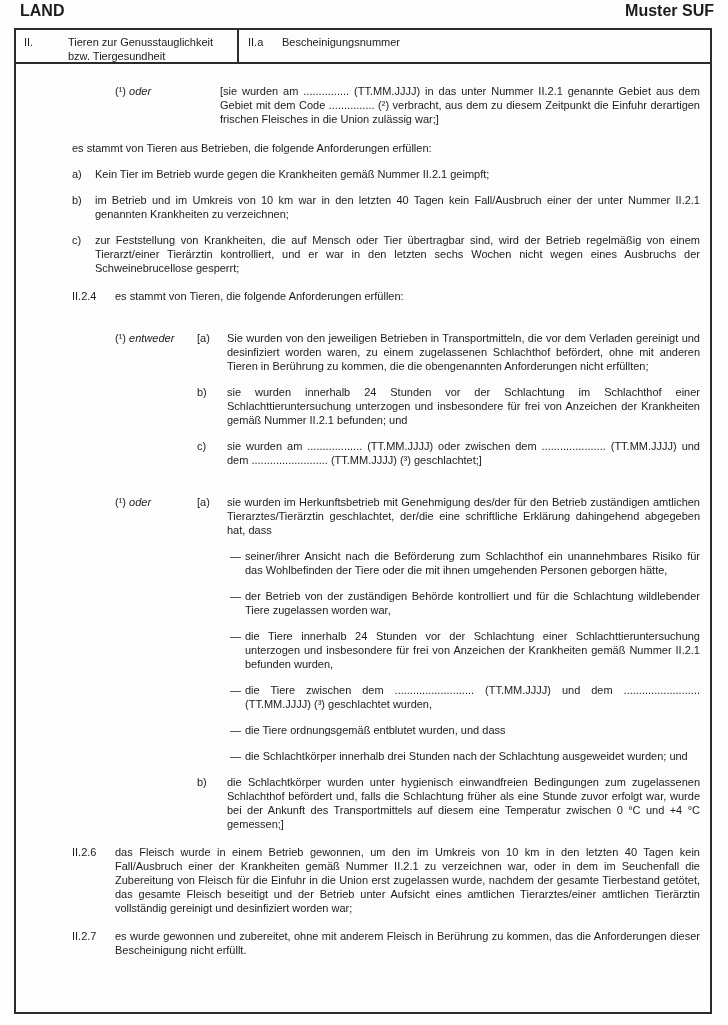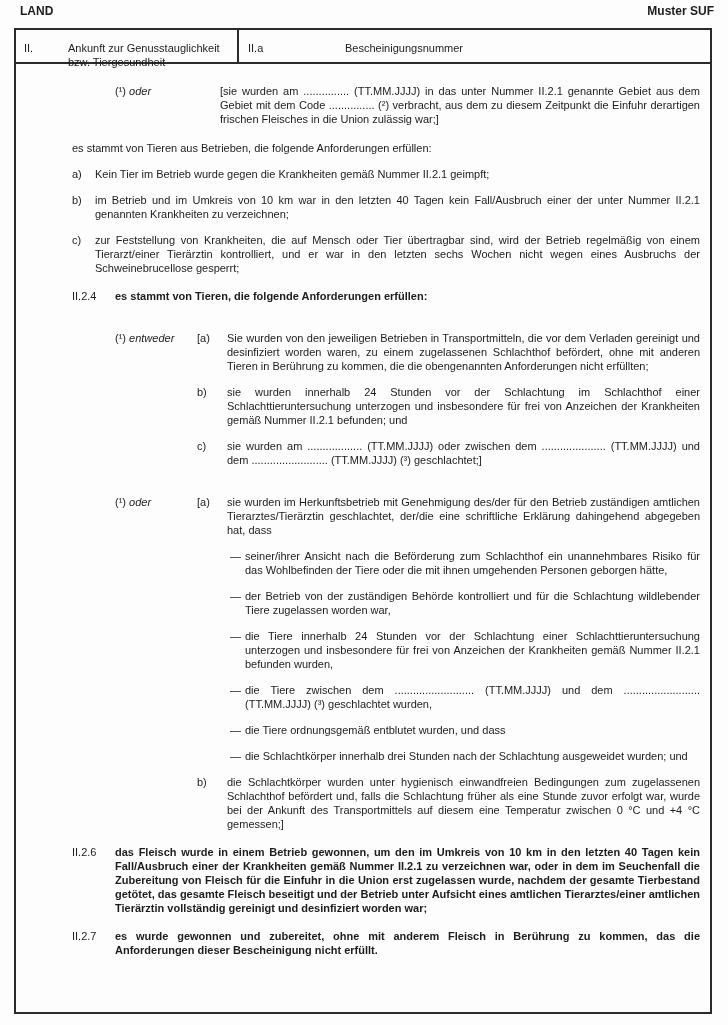--- a/index.html
+++ b/index.html
@@ -11,37 +11,37 @@
     font-family:"Liberation Sans", sans-serif;
     font-size:11px;
     line-height:14px;
     margin:0 auto;
     overflow:hidden;
   }
   
   .topbar{
     position:absolute;top:4px;left:20px;right:14px;
     display:flex;justify-content:space-between;
-    font-size:12px;font-weight:bold;
+    font-size:16px;font-weight:bold;
   }
   
   .doc{
     position:absolute;top:28px;left:14px;width:698px;height:986px;
     border:2px solid #2b2b2b;
     box-sizing:border-box;
     background:#fdfdfd;
   }
   
   .thead{
     display:flex;
     border-bottom:2px solid #2b2b2b;
     height:34px;
     box-sizing:border-box;
   }
-  .hcell{box-sizing:border-box;padding-top:11px;justify-content:space-between;}
+  .hcell{box-sizing:border-box;padding-top:5px;}
   .hc1{width:221px;display:flex;}
   .hc1 .hnum{width:44px;padding-left:8px;flex:none;}
   .hc1 .hlabel{flex:1;padding-right:4px;}
   .hc2{width:226px;border-left:2px solid #2b2b2b;display:flex;}
   .hc2 .hnum{width:34px;padding-left:9px;flex:none;}
   .hc3{flex:1;border-left:2px solid #2b2b2b;position:relative;}
   .hc3 .hnum{position:absolute;top:5px;left:9px;}
   .hc3 svg{position:absolute;top:0;left:0;width:100%;height:100%;display:block;}
   
   .content{
@@ -51,21 +51,21 @@
   .just{text-align:justify;}
   
   .opt-row{display:flex;margin-left:43px;margin-bottom:15px;}
   .opt-row .opt-marker{width:105px;flex:none;}
   
   .sec{display:flex;margin-top:14px;}
   .sec:first-child{margin-top:0;}
   .sec-num{width:43px;flex:none;}
   .sec-body{flex:1;min-width:0;}
   .sec-text{margin-bottom:12px;}
-  .sec-text.nomb{margin-bottom:0;font-weight:bold;}
+  .sec-text.nomb{margin-bottom:0;}
   
   .item{display:flex;margin-top:12px;}
   .item .im{width:23px;flex:none;}
   .item .it{flex:1;min-width:0;}
   
   .opt2{display:flex;margin-top:28px;}
   .opt2 .opt-marker2{width:82px;flex:none;}
   .opt2 .opt-items{flex:1;min-width:0;}
   .item2{display:flex;margin-top:12px;}
   .item2:first-child{margin-top:0;}
@@ -85,21 +85,21 @@
   <div class="topbar">
     <span>LAND</span>
     <span>Muster SUF</span>
   </div>
 
   <div class="doc">
 
     <div class="thead">
       <div class="hcell hc1">
         <span class="hnum">II.</span>
-        <span class="hlabel">Ankunft zur Genusstauglichkeit bzw. Tiergesundheit</span>
+        <span class="hlabel">Tieren zur Genusstauglichkeit bzw. Tiergesundheit</span>
       </div>
       <div class="hcell hc2">
         <span class="hnum">II.a</span>
         <span>Bescheinigungsnummer</span>
       </div>
     </div>
 
     <div class="content">
 
       <div class="opt-row">

